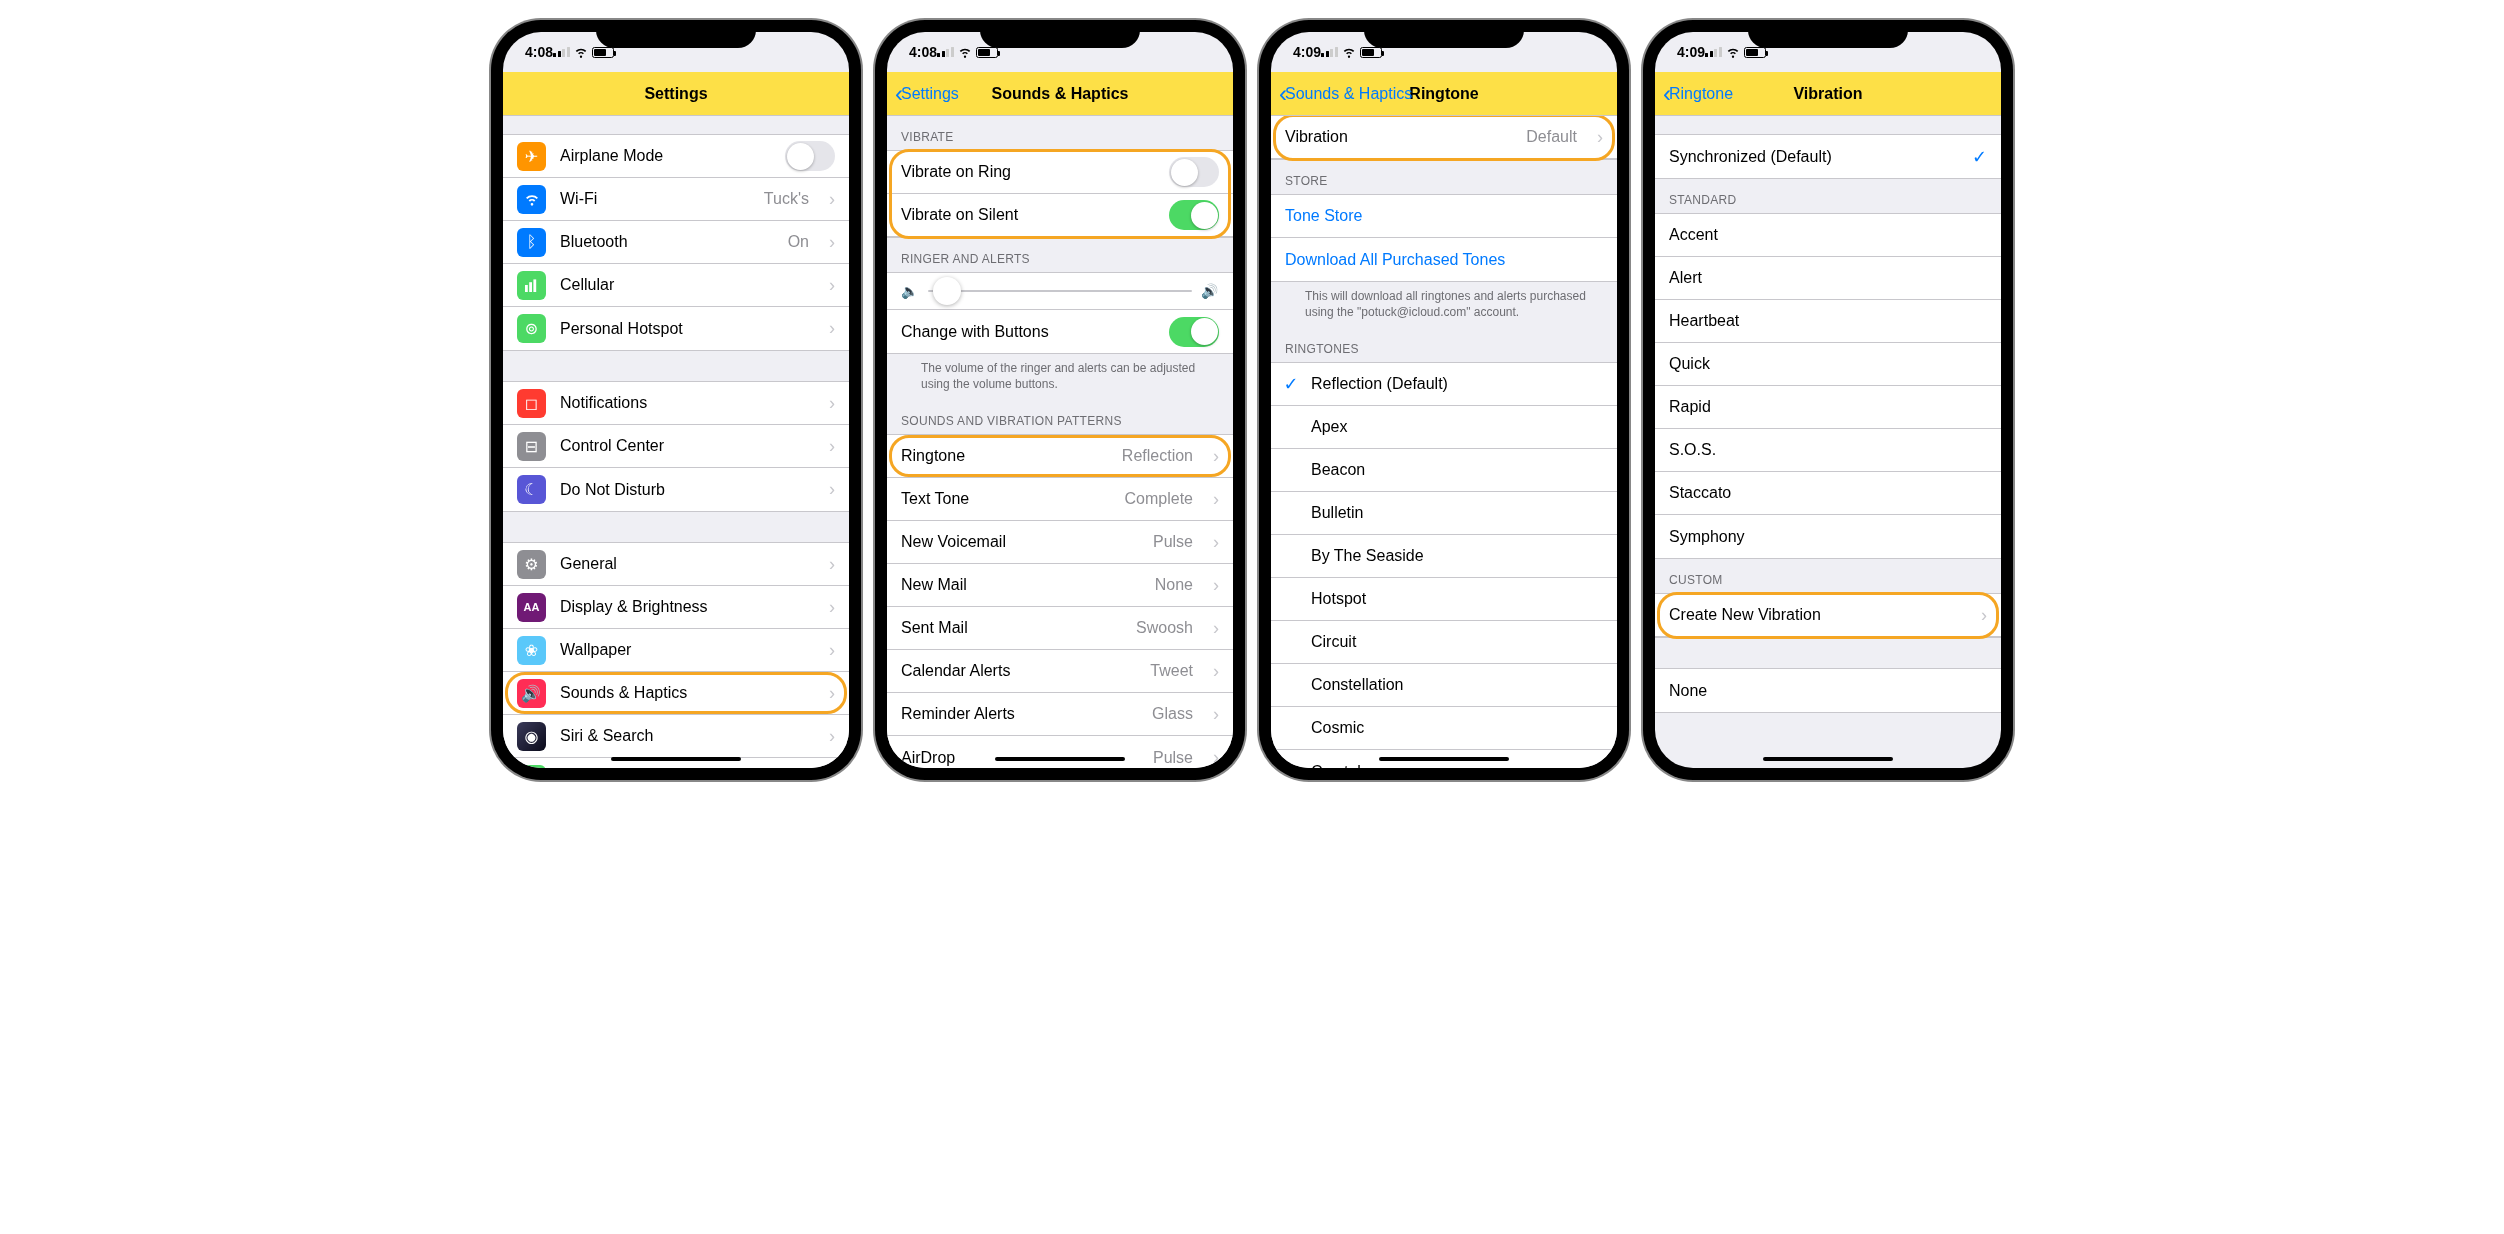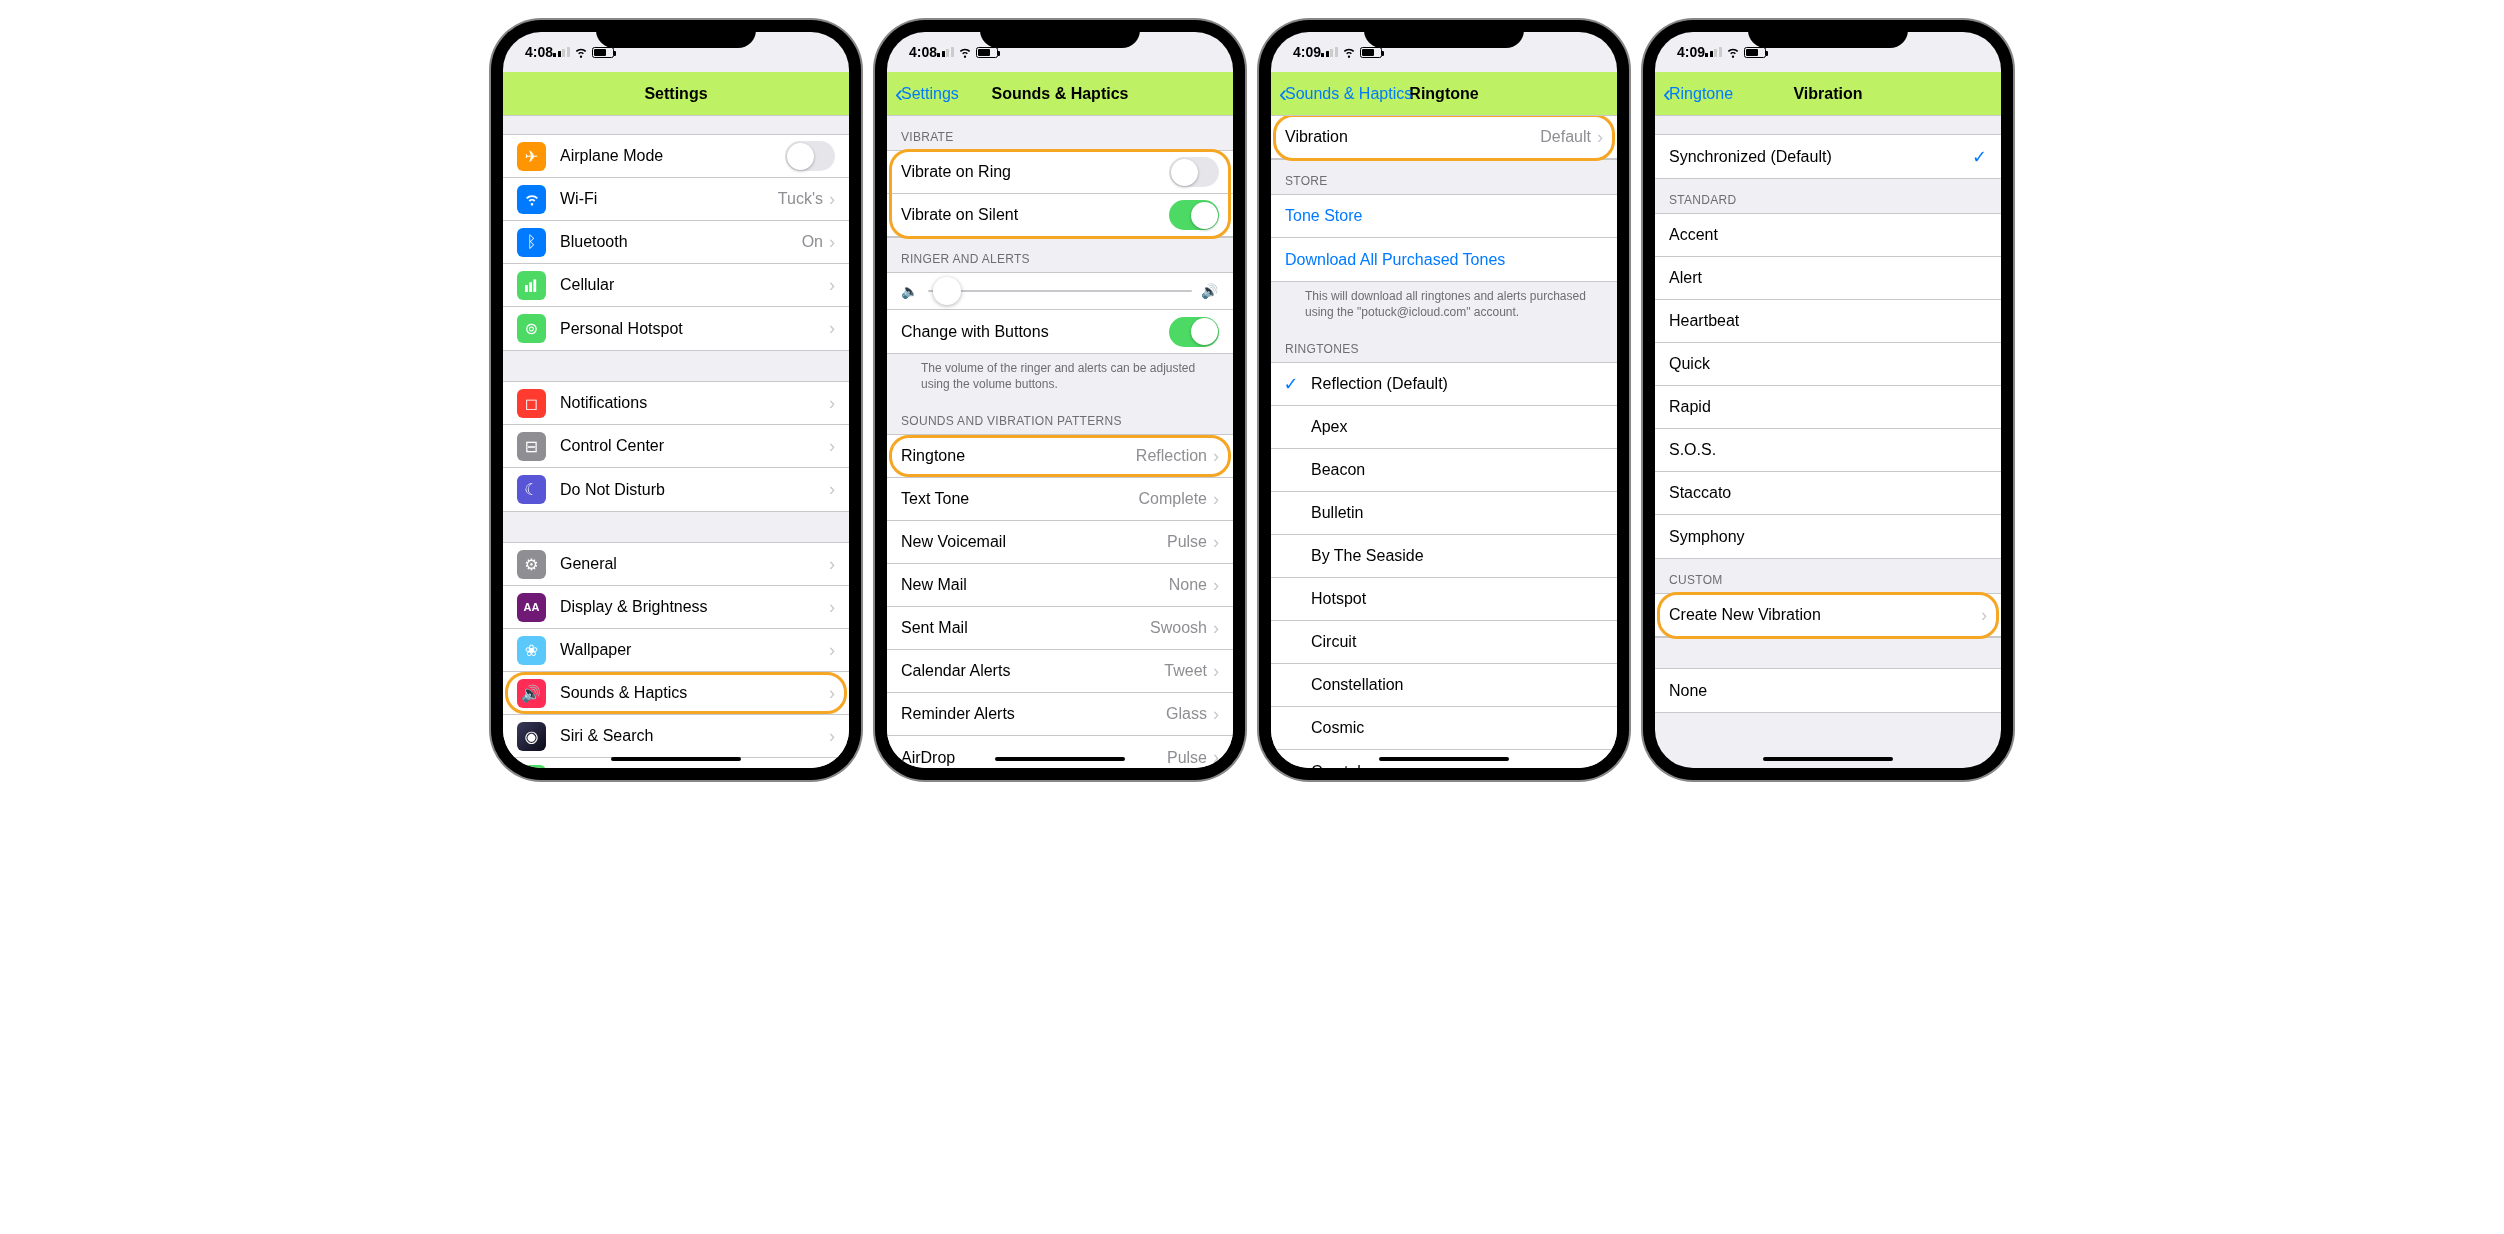--- a/index.html
+++ b/index.html
@@ -2,34 +2,34 @@
 <html><head>
 <meta charset="utf-8">
 <style>
 * { margin: 0; padding: 0; box-sizing: border-box; font-family: -apple-system, "Helvetica Neue", Helvetica, Arial, sans-serif; }
 body { background: #fff; display: flex; justify-content: center; gap: 14px; padding: 20px; }
 .phone { width: 370px; height: 760px; background: #000; border-radius: 50px; padding: 12px; position: relative; box-shadow: 0 0 0 2px #888; }
 .screen { width: 100%; height: 100%; background: #efeff4; border-radius: 38px; overflow: hidden; position: relative; }
 .notch { position: absolute; top: 0; left: 50%; transform: translateX(-50%); width: 160px; height: 28px; background: #000; border-radius: 0 0 18px 18px; z-index: 10; }
 .status-bar { height: 40px; display: flex; justify-content: flex-start; align-items: center; padding: 0 22px; font-size: 14px; font-weight: 600; color: #000; }
 .status-bar .right { display: flex; gap: 4px; align-items: center; font-size: 12px; }
-.nav-bar { height: 44px; display: flex; align-items: center; justify-content: center; background: #bef264; border-bottom: 1px solid #c8c7cc; position: relative; }
+.nav-bar { height: 44px; display: flex; align-items: center; justify-content: center; background: #fde047; border-bottom: 1px solid #c8c7cc; position: relative; }
 .nav-title { font-size: 16px; font-weight: 600; }
 .nav-back { position: absolute; left: 8px; color: #007aff; font-size: 16px; display: flex; align-items: center; }
 .nav-back .chev { font-size: 24px; line-height: 1; margin-right: -2px; }
 .content { height: calc(100% - 84px); overflow-y: auto; }
 .section-header { font-size: 12px; color: #6d6d72; padding: 14px 14px 6px; text-transform: uppercase; letter-spacing: 0.3px; }
 .section-footer { font-size: 12px; color: #6d6d72; padding: 6px 14px 8px; line-height: 1.35; margin-left: 20px; }
 .group { background: #fff; border-top: 0.5px solid #c8c7cc; border-bottom: 0.5px solid #c8c7cc; }
 .row { display: flex; align-items: center; min-height: 43px; padding: 0 14px; border-bottom: 0.5px solid #c8c7cc; background: #fff; position: relative; }
 .row:last-child { border-bottom: none; }
 .row .icon { width: 29px; height: 29px; border-radius: 6px; margin-right: 14px; display: flex; align-items: center; justify-content: center; font-size: 16px; color: #fff; flex-shrink: 0; }
 .row .label { flex: 1; font-size: 16px; color: #000; }
 .row .label.blue { color: #007aff; }
-.row .value { font-size: 16px; color: #8e8e93; margin-right: 6px; }
+.row .value { font-size: 16px; color: #8e8e93; margin-right: 20px; }
 .row .disclosure { color: #c7c7cc; font-size: 18px; }
 .row .check { color: #007aff; font-size: 18px; width: 24px; margin-left: -6px; margin-right: 8px; text-align: center; }
 .row .check.empty { visibility: hidden; }
 .toggle { width: 50px; height: 30px; border-radius: 15px; position: relative; flex-shrink: 0; }
 .toggle.on { background: #4cd964; }
 .toggle.off { background: #e5e5ea; }
 .toggle .knob { position: absolute; width: 27px; height: 27px; background: #fff; border-radius: 50%; top: 1.5px; box-shadow: 0 1px 3px rgba(0,0,0,0.3); }
 .toggle.on .knob { right: 1.5px; }
 .toggle.off .knob { left: 1.5px; }
 .spacer { height: 30px; }

